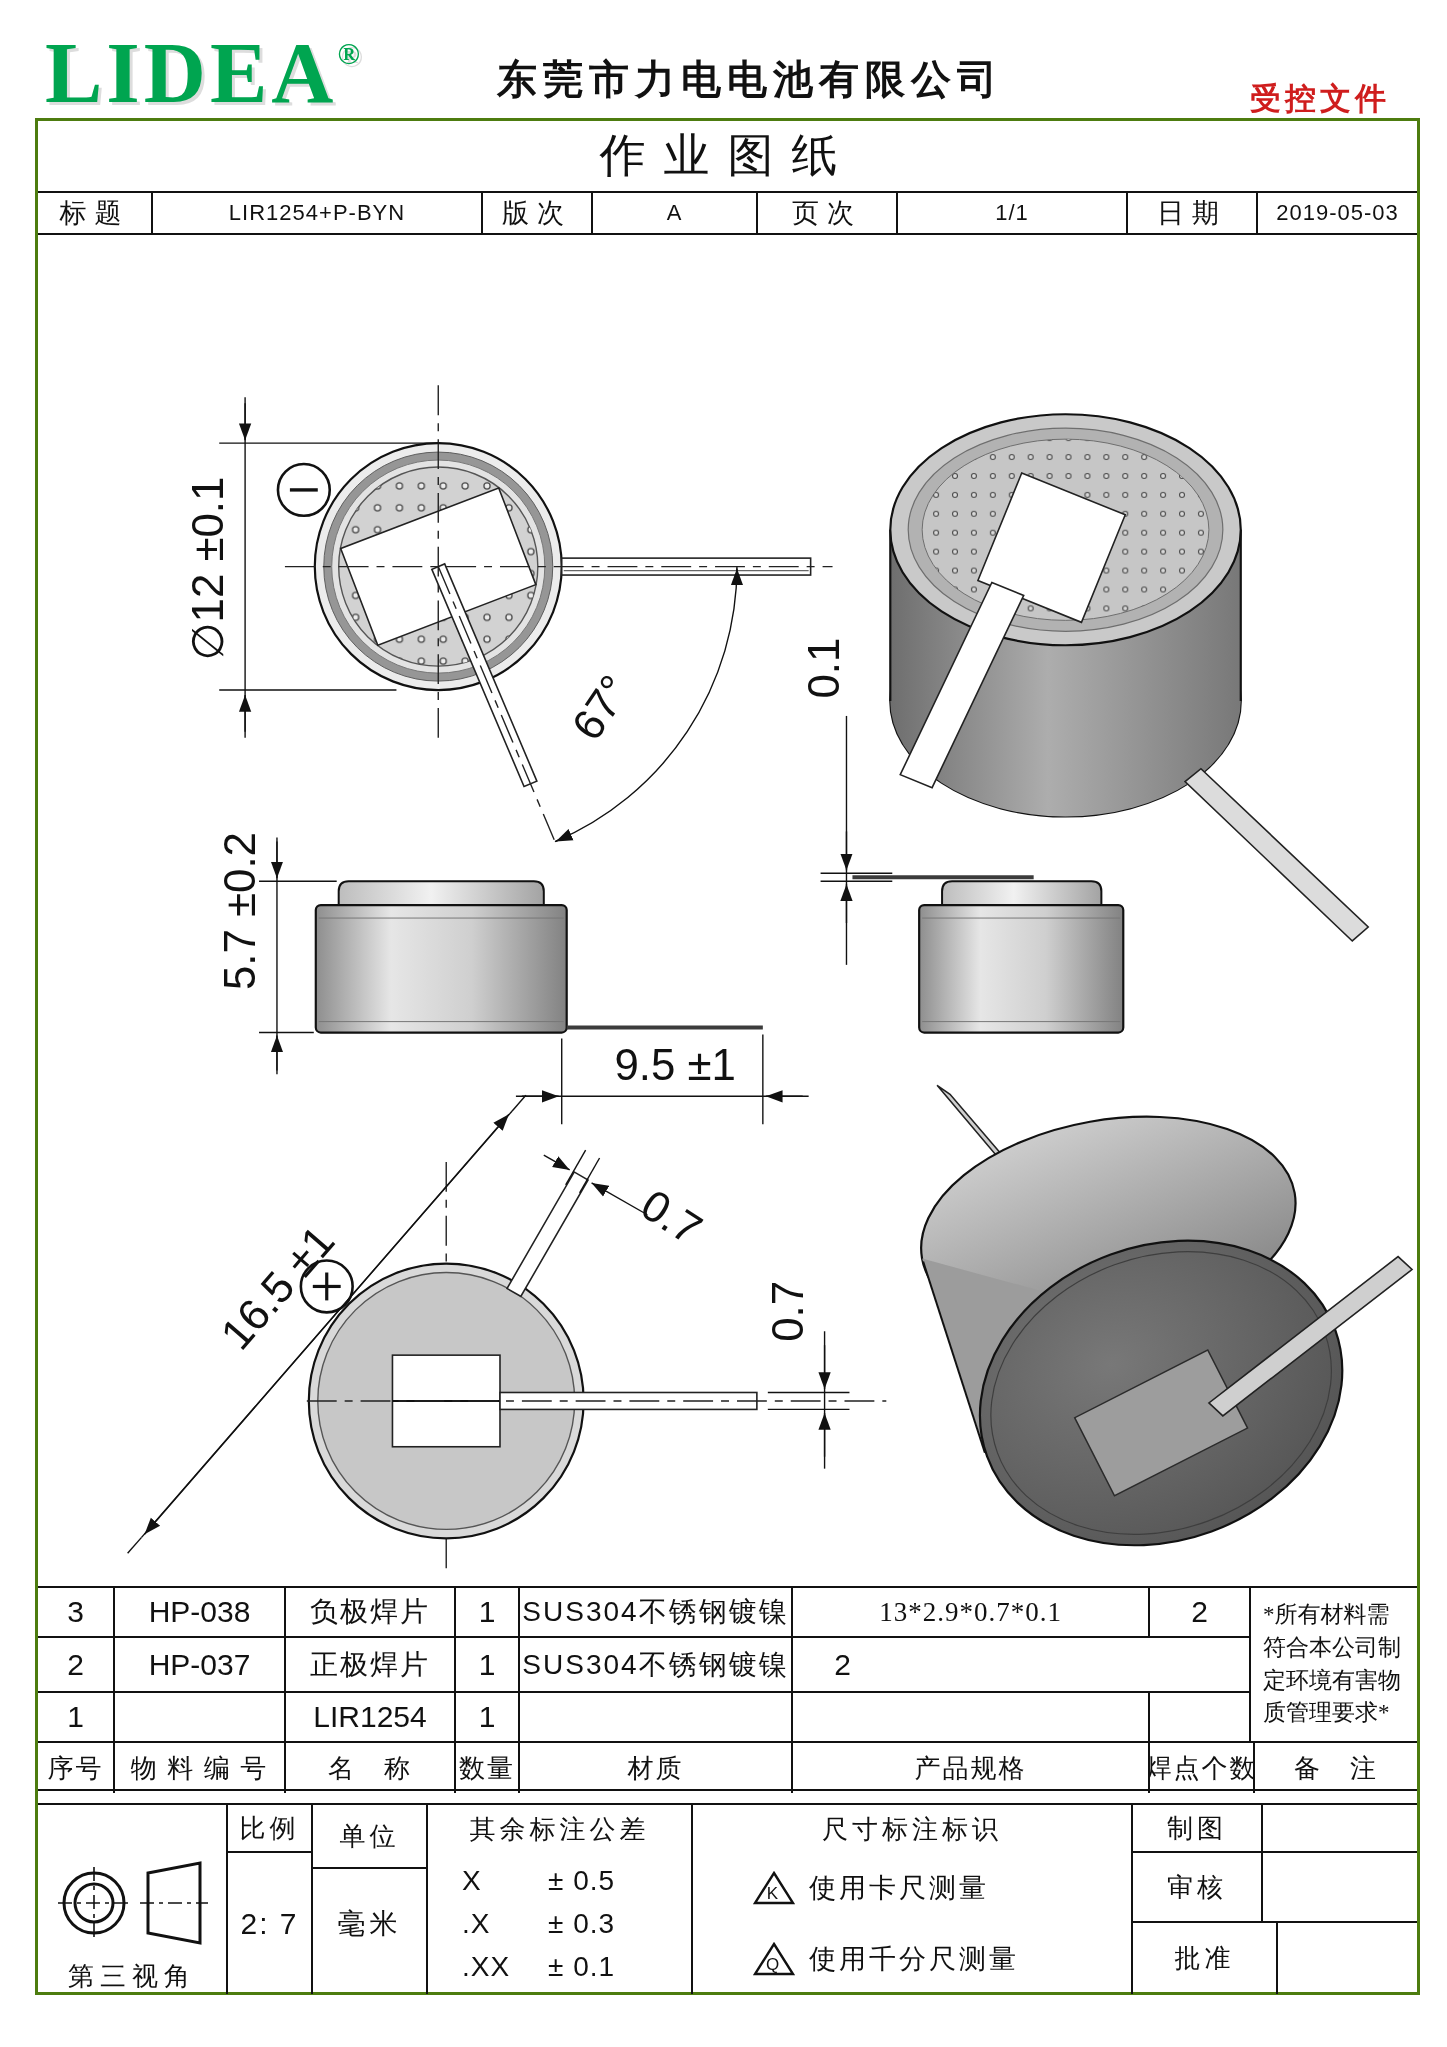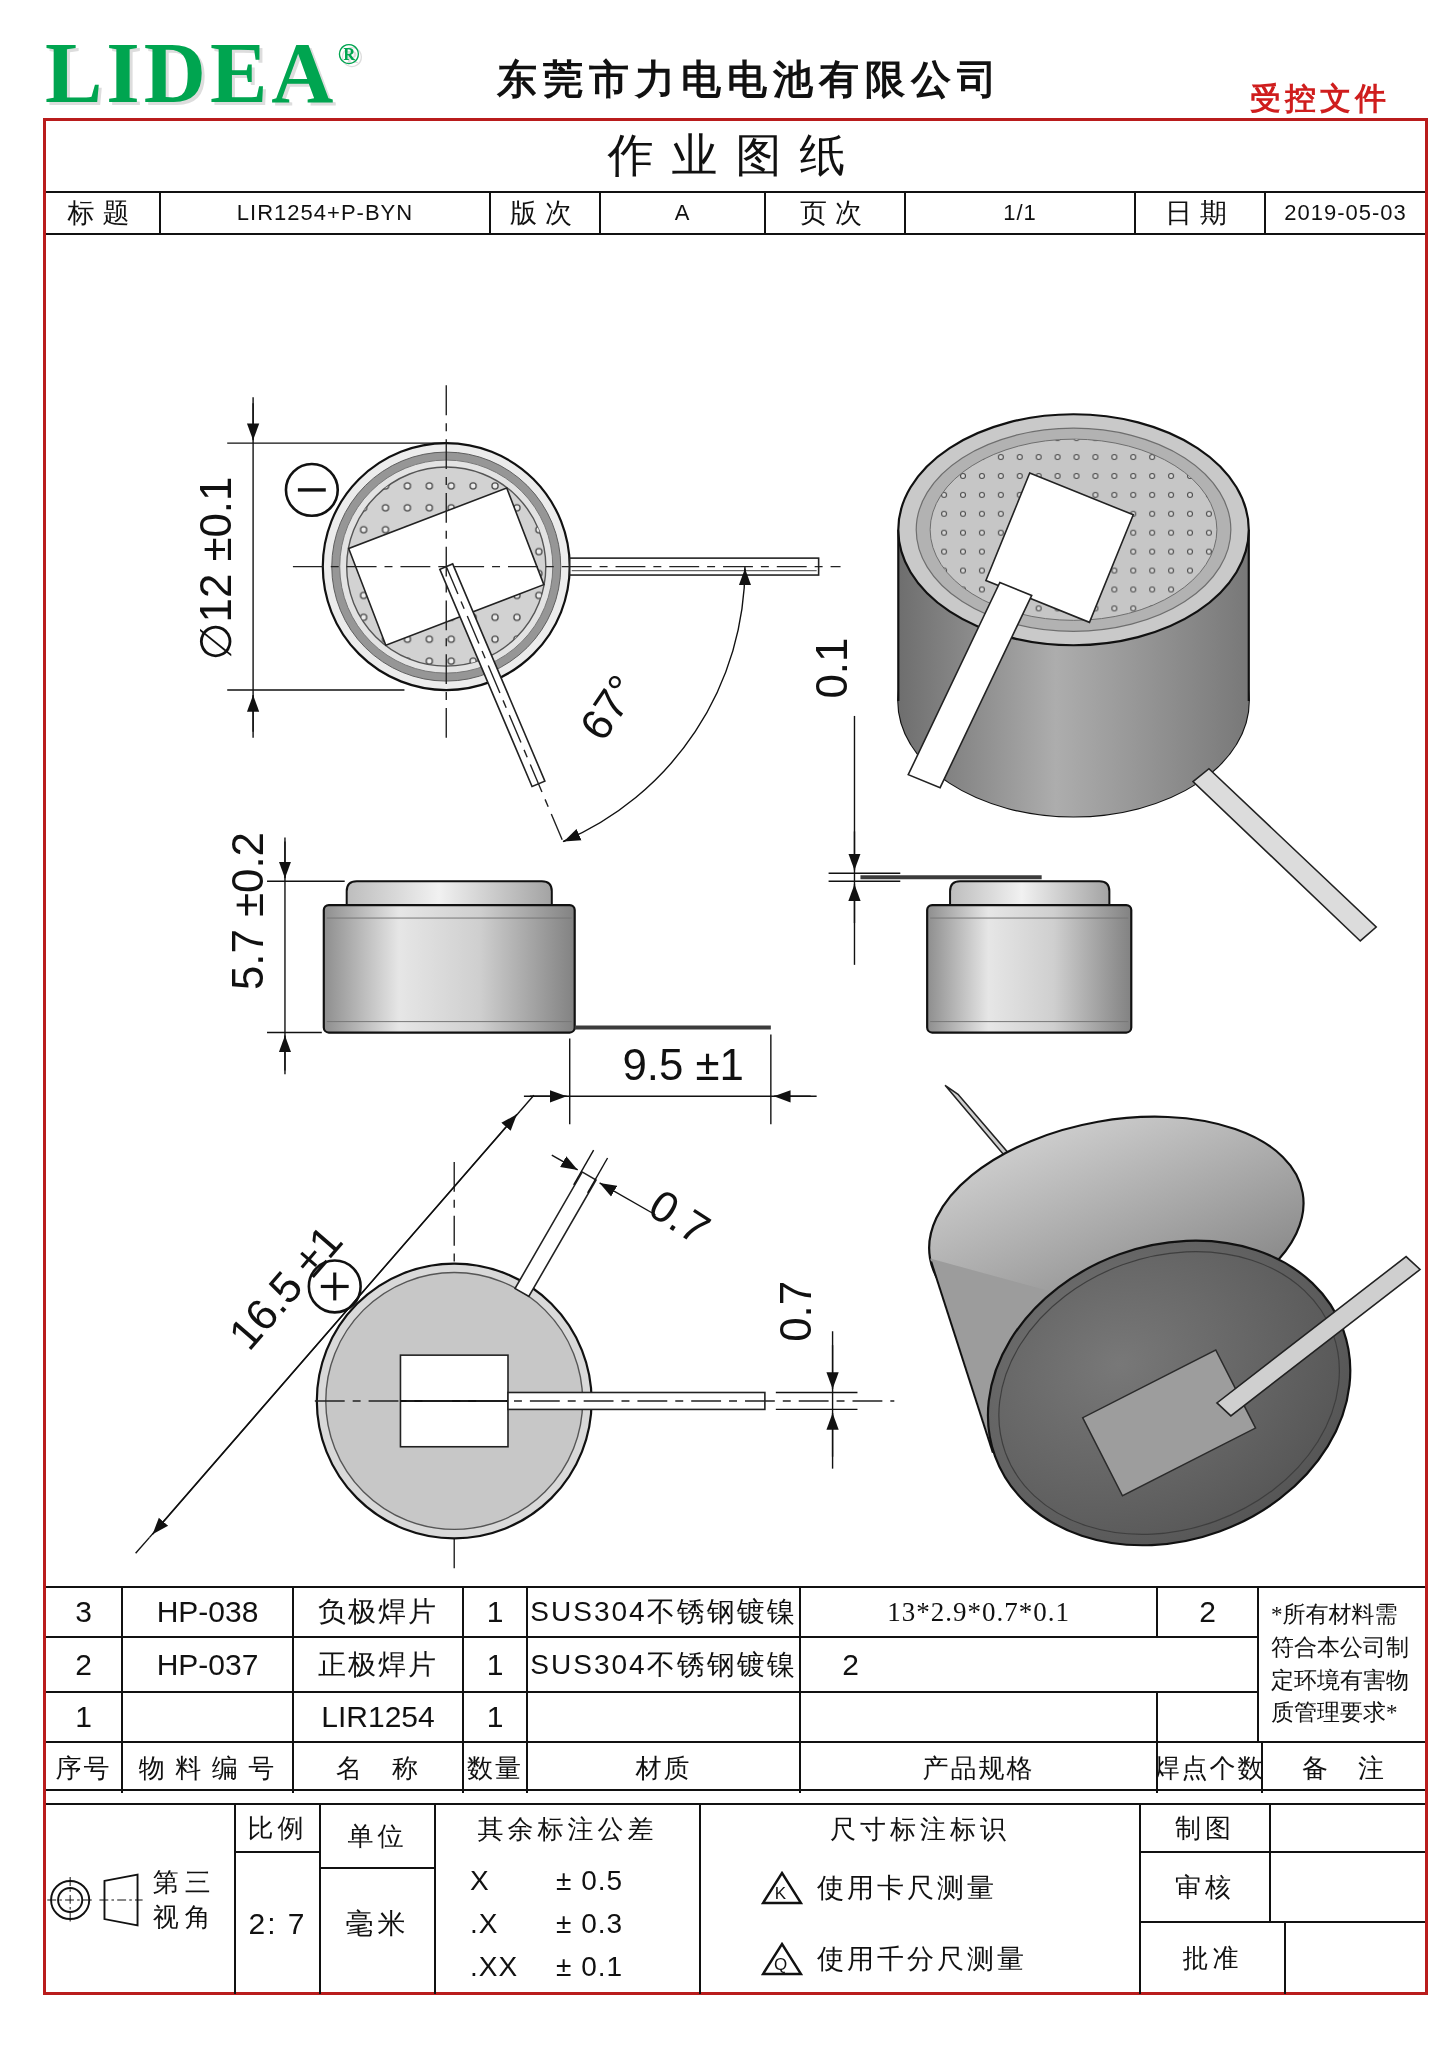--- a/index.html
+++ b/index.html
@@ -9,21 +9,21 @@
   .logo{position:absolute;left:45px;top:30px;font-family:"Liberation Serif",serif;
         font-weight:700;font-size:86px;line-height:1;color:#00a550;letter-spacing:4px;
         text-shadow:3px 3px 0 rgba(120,120,120,.25);}
   .logo sup{font-size:30px;vertical-align:38px;letter-spacing:0;}
   .company{position:absolute;left:430px;top:52px;width:640px;text-align:center;
         font-size:40px;font-weight:700;letter-spacing:6px;font-family:"Liberation Serif",serif;}
   .controlled{position:absolute;left:1215px;top:78px;width:210px;text-align:center;
         font-size:31px;font-weight:700;letter-spacing:4px;color:#cf1d1d;font-family:"Liberation Serif",serif;}
   
   .sheet{position:absolute;left:35px;top:118px;width:1385px;height:1877px;
-         border:3px solid #b91c1c;box-sizing:border-box;margin-left:8px;}
+         border:3px solid #4d7c0f;box-sizing:border-box;}
   .sheet *{box-sizing:border-box;}
   .doc-title{position:absolute;left:0;top:0;width:1379px;height:72px;border-bottom:2.5px solid #111;
          display:flex;align-items:center;justify-content:center;font-size:46px;letter-spacing:18px;
          font-family:"Liberation Serif",serif;}
   .trow{position:absolute;left:0;width:1379px;display:flex;}
   .tcell{border-right:2px solid #111;display:flex;align-items:center;justify-content:center;
          font-size:27px;letter-spacing:3px;overflow:hidden;white-space:nowrap;}
   .tcell.last{border-right:none;}
   .tcell.lab{font-family:"Liberation Serif",serif;letter-spacing:8px;}
   .tcell.val{font-size:22px;letter-spacing:1px;}
@@ -51,21 +51,21 @@
        font-size:26px;letter-spacing:4px;font-family:"Liberation Serif",serif;overflow:hidden;}
   .br{border-right:2px solid #111;} .bb{border-bottom:2px solid #111;}
   .fval{font-family:"Liberation Sans",sans-serif;font-size:30px;letter-spacing:2px;}
   .tolbody{position:absolute;display:flex;flex-direction:column;justify-content:space-around;
        padding:6px 0 6px 34px;font-family:"Liberation Sans",sans-serif;}
   .tolrow{display:flex;font-size:28px;letter-spacing:1px;}
   .tolrow .tk{width:86px;} 
   .markbody{position:absolute;display:flex;flex-direction:column;justify-content:space-around;padding-left:60px;}
   .markrow{display:flex;align-items:center;gap:14px;font-size:27px;letter-spacing:3px;
        font-family:"Liberation Serif",serif;}
-  .proj{justify-content:flex-end;gap:10px;}
+  .proj{flex-direction:column;justify-content:flex-end;gap:10px;}
   .projlbl{font-size:26px;letter-spacing:6px;font-family:"Liberation Serif",serif;}
 </style>
 </head>
 <body>
 
 <div class="page">
 
   <div class="logo"><span>LIDEA</span><sup>®</sup></div>
   <div class="company">东莞市力电电池有限公司</div>
   <div class="controlled">受控文件</div>

